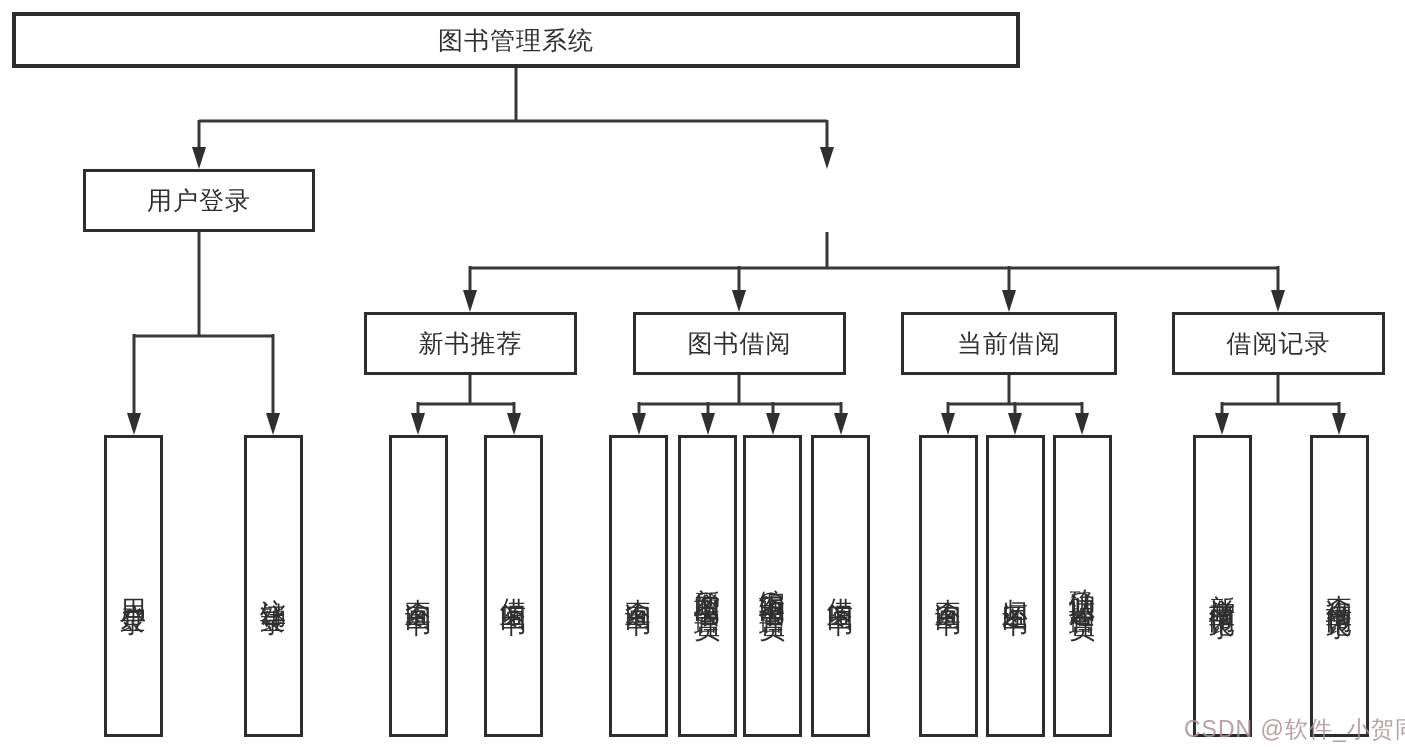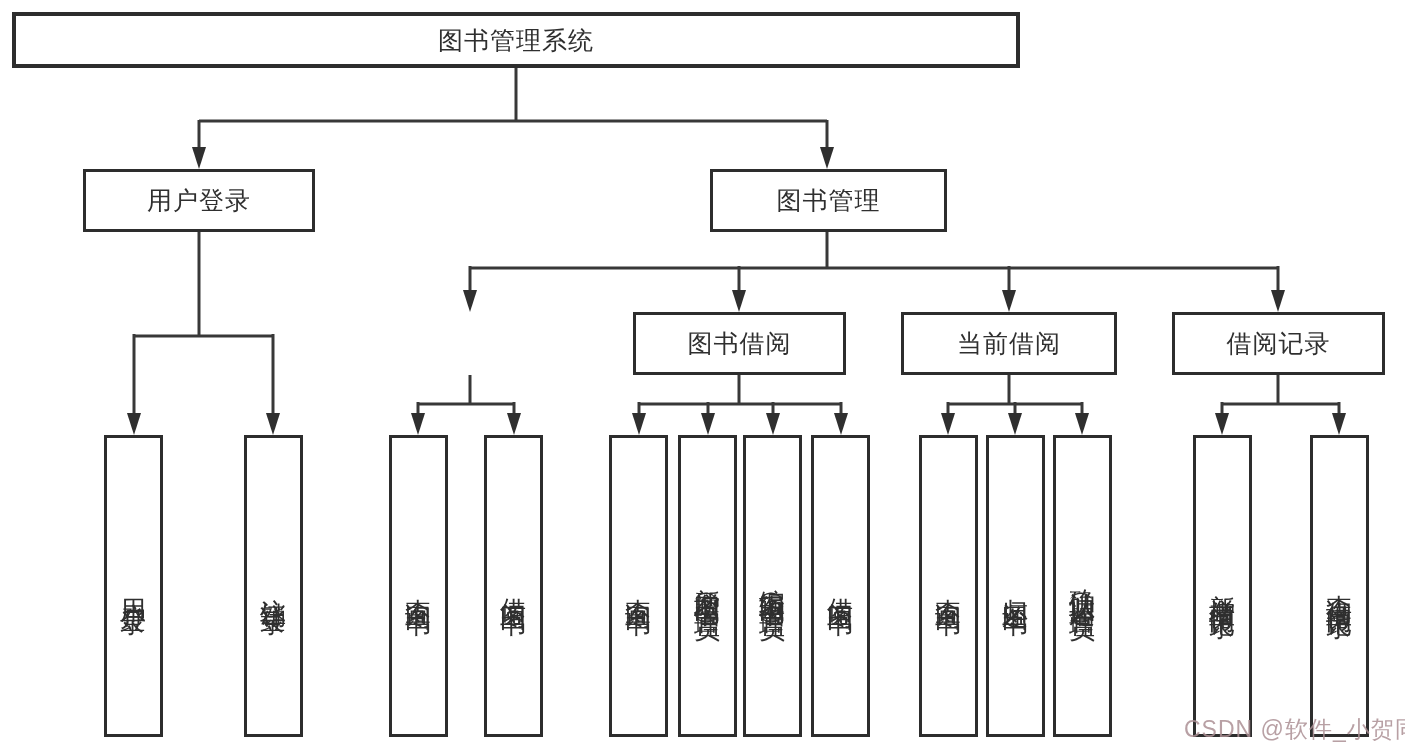--- a/index.html
+++ b/index.html
@@ -130,22 +130,22 @@
       <polygon points="1008,413 1022,413 1015,435"></polygon>
       <polygon points="1075,413 1089,413 1082,435"></polygon>
       <polygon points="1215,413 1229,413 1222,435"></polygon>
       <polygon points="1332,413 1346,413 1339,435"></polygon>
     </g>
   </svg>
 
   <div class="box root-box" style="left:12px; top:12px; width:1008px; height:56px;">图书管理系统</div>
 
   <div class="box" style="left:83px; top:169px; width:232px; height:63px;">用户登录</div>
-  <div class="box" style="left:710px; top:169px; width:237px; height:63px;">图书管理</div>
 
+  <div class="box" style="left:364px; top:312px; width:213px; height:63px;">新书推荐</div>
   <div class="box" style="left:633px; top:312px; width:213px; height:63px;text-align:center;">图书借阅</div>
   <div class="box" style="left:901px; top:312px; width:216px; height:63px;">当前借阅</div>
   <div class="box" style="left:1172px; top:312px; width:213px; height:63px;">借阅记录</div>
 
   <div class="box leaf" style="left:104px; top:435px; width:59px; height:302px;">用户登录</div>
   <div class="box leaf" style="left:244px; top:435px; width:59px; height:302px;">注销登录</div>
 
   <div class="box leaf" style="left:389px; top:435px; width:59px; height:302px;">查询图书</div>
   <div class="box leaf" style="left:484px; top:435px; width:59px; height:302px;">借阅图书</div>
 

